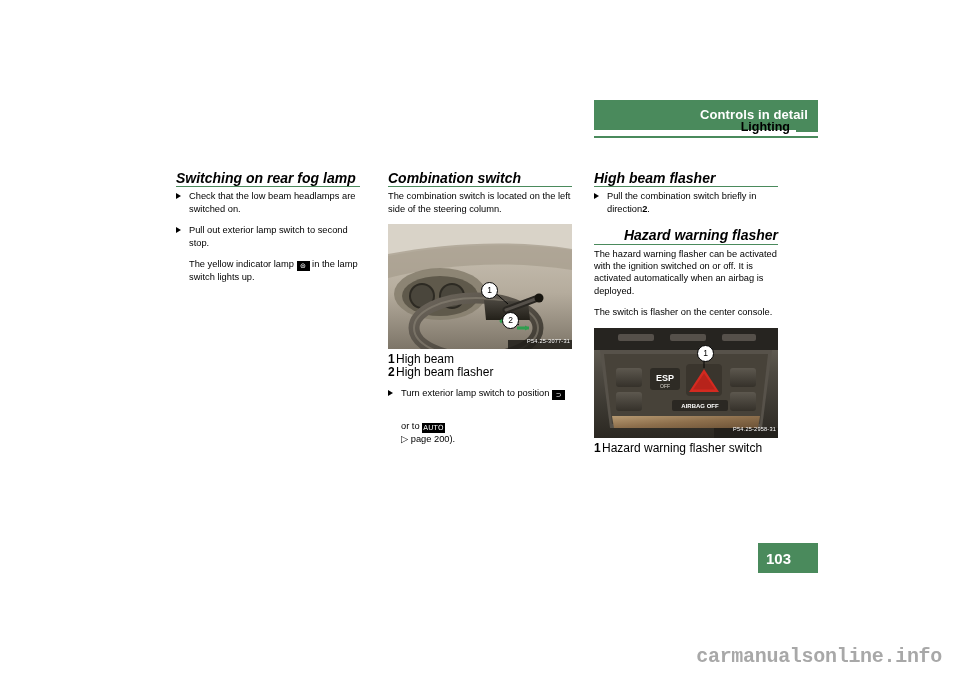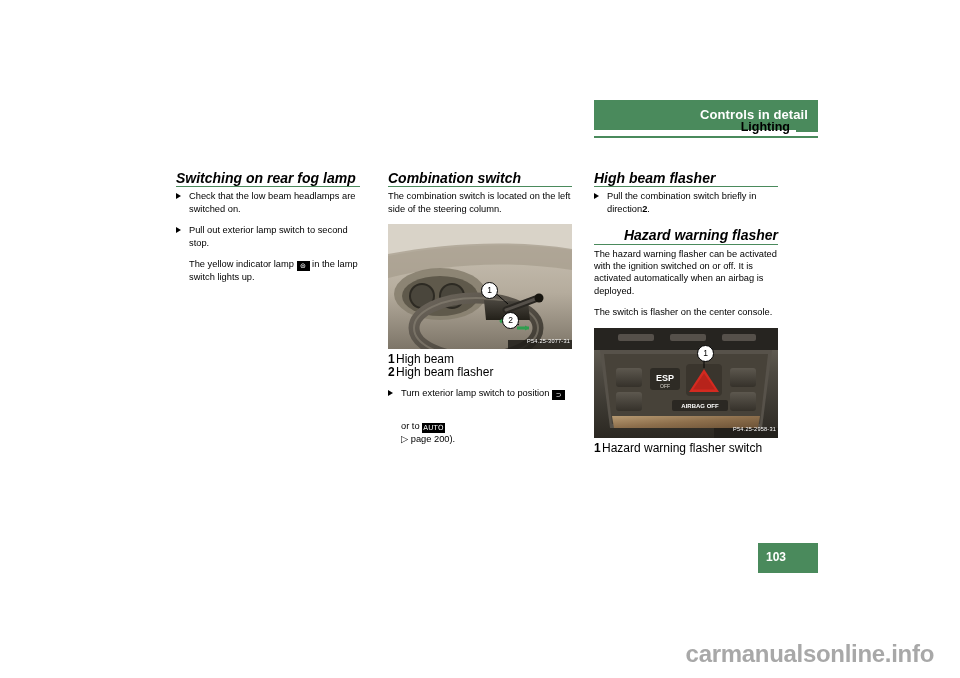--- a/index.html
+++ b/index.html
@@ -163,32 +163,32 @@
   
   .pagenum-bar {
     position: absolute;
     left: 758px; top: 543px;
     width: 60px; height: 30px;
     background: #4a8a5c;
   }
   .pagenum-bar .num {
     position: absolute;
     left: 8px; top: 7px;
-    font-size: 12px;
+    font-size: 15px;
     font-weight: bold;
     color: #ffffff;
   }
 
   
   .watermark {
     position: absolute;
-    right: 26px; bottom: 10px;
-    font-size: 24px;
+    right: 18px; bottom: 10px;
+    font-size: 20px;
     color: #b8b8b8;
-    font-family: Liberation Sans, sans-serif;
+    font-family: Liberation Mono, monospace;
     letter-spacing: -0.3px;
   }
   .watermark .wm-bold { font-weight: bold; color: #a8a8a8; }
 </style>
 </head>
 <body>
 
 <div class="page">
 
   <div class="hdr-bar">

